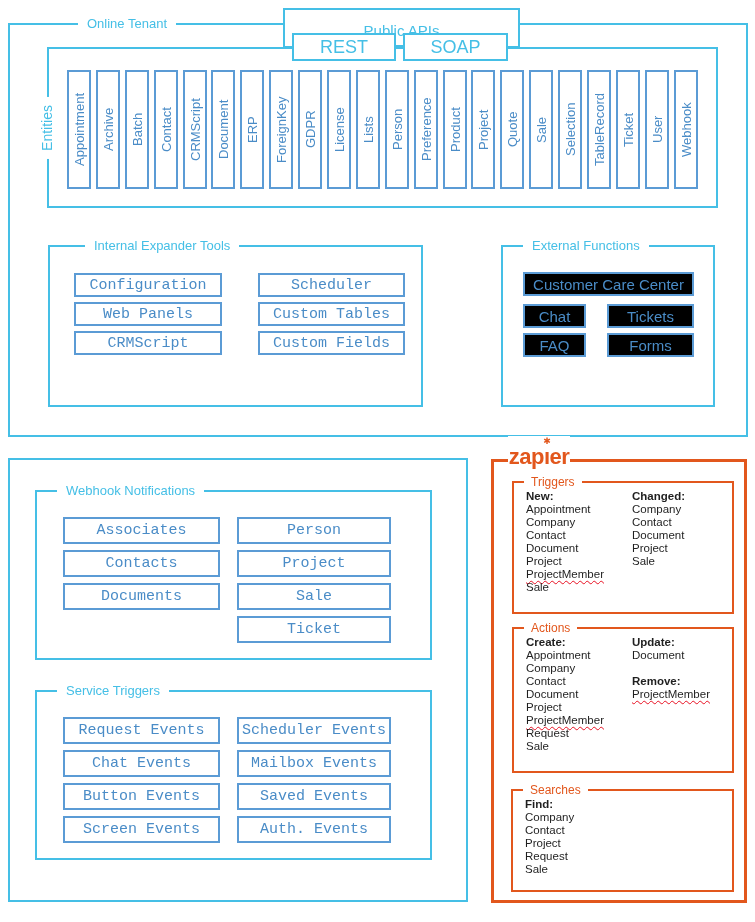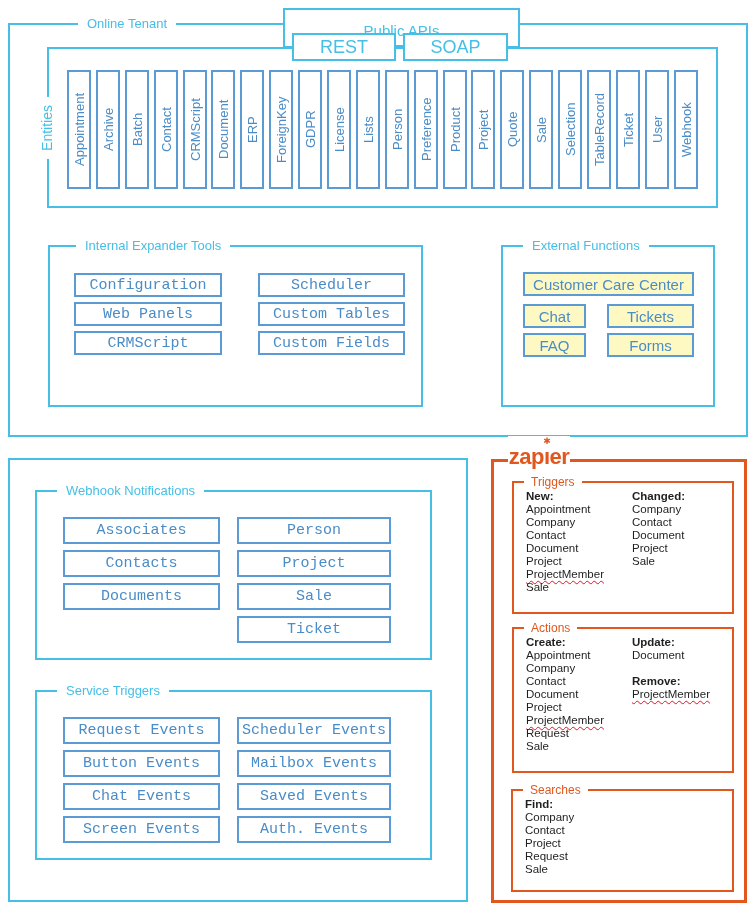--- a/index.html
+++ b/index.html
@@ -14,21 +14,21 @@
   body{font-family:"Liberation Sans", sans-serif;}
   #canvas{position:relative;width:755px;height:922px;background:#ffffff;overflow:hidden;}
 
   
   .cbox{position:absolute;border:2px solid var(--cyan);background:transparent;}
   .clabel{position:absolute;top:-9px;background:#ffffff;padding:0 9px;font-size:13px;line-height:16px;color:var(--cyan);white-space:nowrap;text-align:right;}
 
   
   .fbox{border:2px solid var(--steel);background:#ffffff;color:var(--btext);
         display:flex;align-items:center;justify-content:center;font-size:15px;white-space:nowrap;}
-  .abox{position:absolute;border:2px solid var(--steel);background:#fef9c3;color:var(--btext);
+  .abox{position:absolute;border:2px solid var(--steel);background:#000000;color:var(--btext);
         display:flex;align-items:center;justify-content:center;font-size:15px;white-space:nowrap;}
   .col{position:absolute;display:flex;flex-direction:column;gap:6px;font-family:Liberation Mono, monospace;}
   .col .fbox{height:27px;}
   .toolcol{gap:5px;}
   .toolcol .fbox{height:24px;}
 
   
   .entwrap{position:absolute;left:18px;top:21px;right:18px;height:119px;
            display:flex;justify-content:space-between;}
   .ent{width:24px;border:2px solid var(--steel);color:var(--btext);background:#ffffff;
@@ -94,21 +94,21 @@
         <div class="ent">Sale</div>
         <div class="ent">Selection</div>
         <div class="ent">TableRecord</div>
         <div class="ent">Ticket</div>
         <div class="ent">User</div>
         <div class="ent">Webhook</div>
       </div>
     </div>
 
     <div class="cbox" style="left:38px;top:220px;width:375px;height:162px;">
-      <span class="clabel" style="left:26px;">Internal Expander Tools</span>
+      <span class="clabel" style="left:35px;">Internal Expander Tools</span>
       <div class="col toolcol" style="left:24px;top:26px;width:148px;">
         <div class="fbox">Configuration</div>
         <div class="fbox">Web Panels</div>
         <div class="fbox">CRMScript</div>
       </div>
       <div class="col toolcol" style="left:196px;top:26px;width:147px;margin-left:12px;">
         <div class="fbox">Scheduler</div>
         <div class="fbox">Custom Tables</div>
         <div class="fbox">Custom Fields</div>
       </div>
@@ -145,22 +145,22 @@
         <div class="fbox">Project</div>
         <div class="fbox">Sale</div>
         <div class="fbox">Ticket</div>
       </div>
     </div>
 
     <div class="cbox" style="left:25px;top:230px;width:397px;height:170px;">
       <span class="clabel" style="left:20px;">Service Triggers</span>
       <div class="col" style="left:26px;top:25px;width:157px;">
         <div class="fbox">Request Events</div>
+        <div class="fbox">Chat Events</div>
         <div class="fbox">Button Events</div>
-        <div class="fbox">Chat Events</div>
         <div class="fbox">Screen Events</div>
       </div>
       <div class="col" style="left:200px;top:25px;width:154px;">
         <div class="fbox">Scheduler Events</div>
         <div class="fbox">Mailbox Events</div>
         <div class="fbox">Saved Events</div>
         <div class="fbox">Auth. Events</div>
       </div>
     </div>
   </div>

